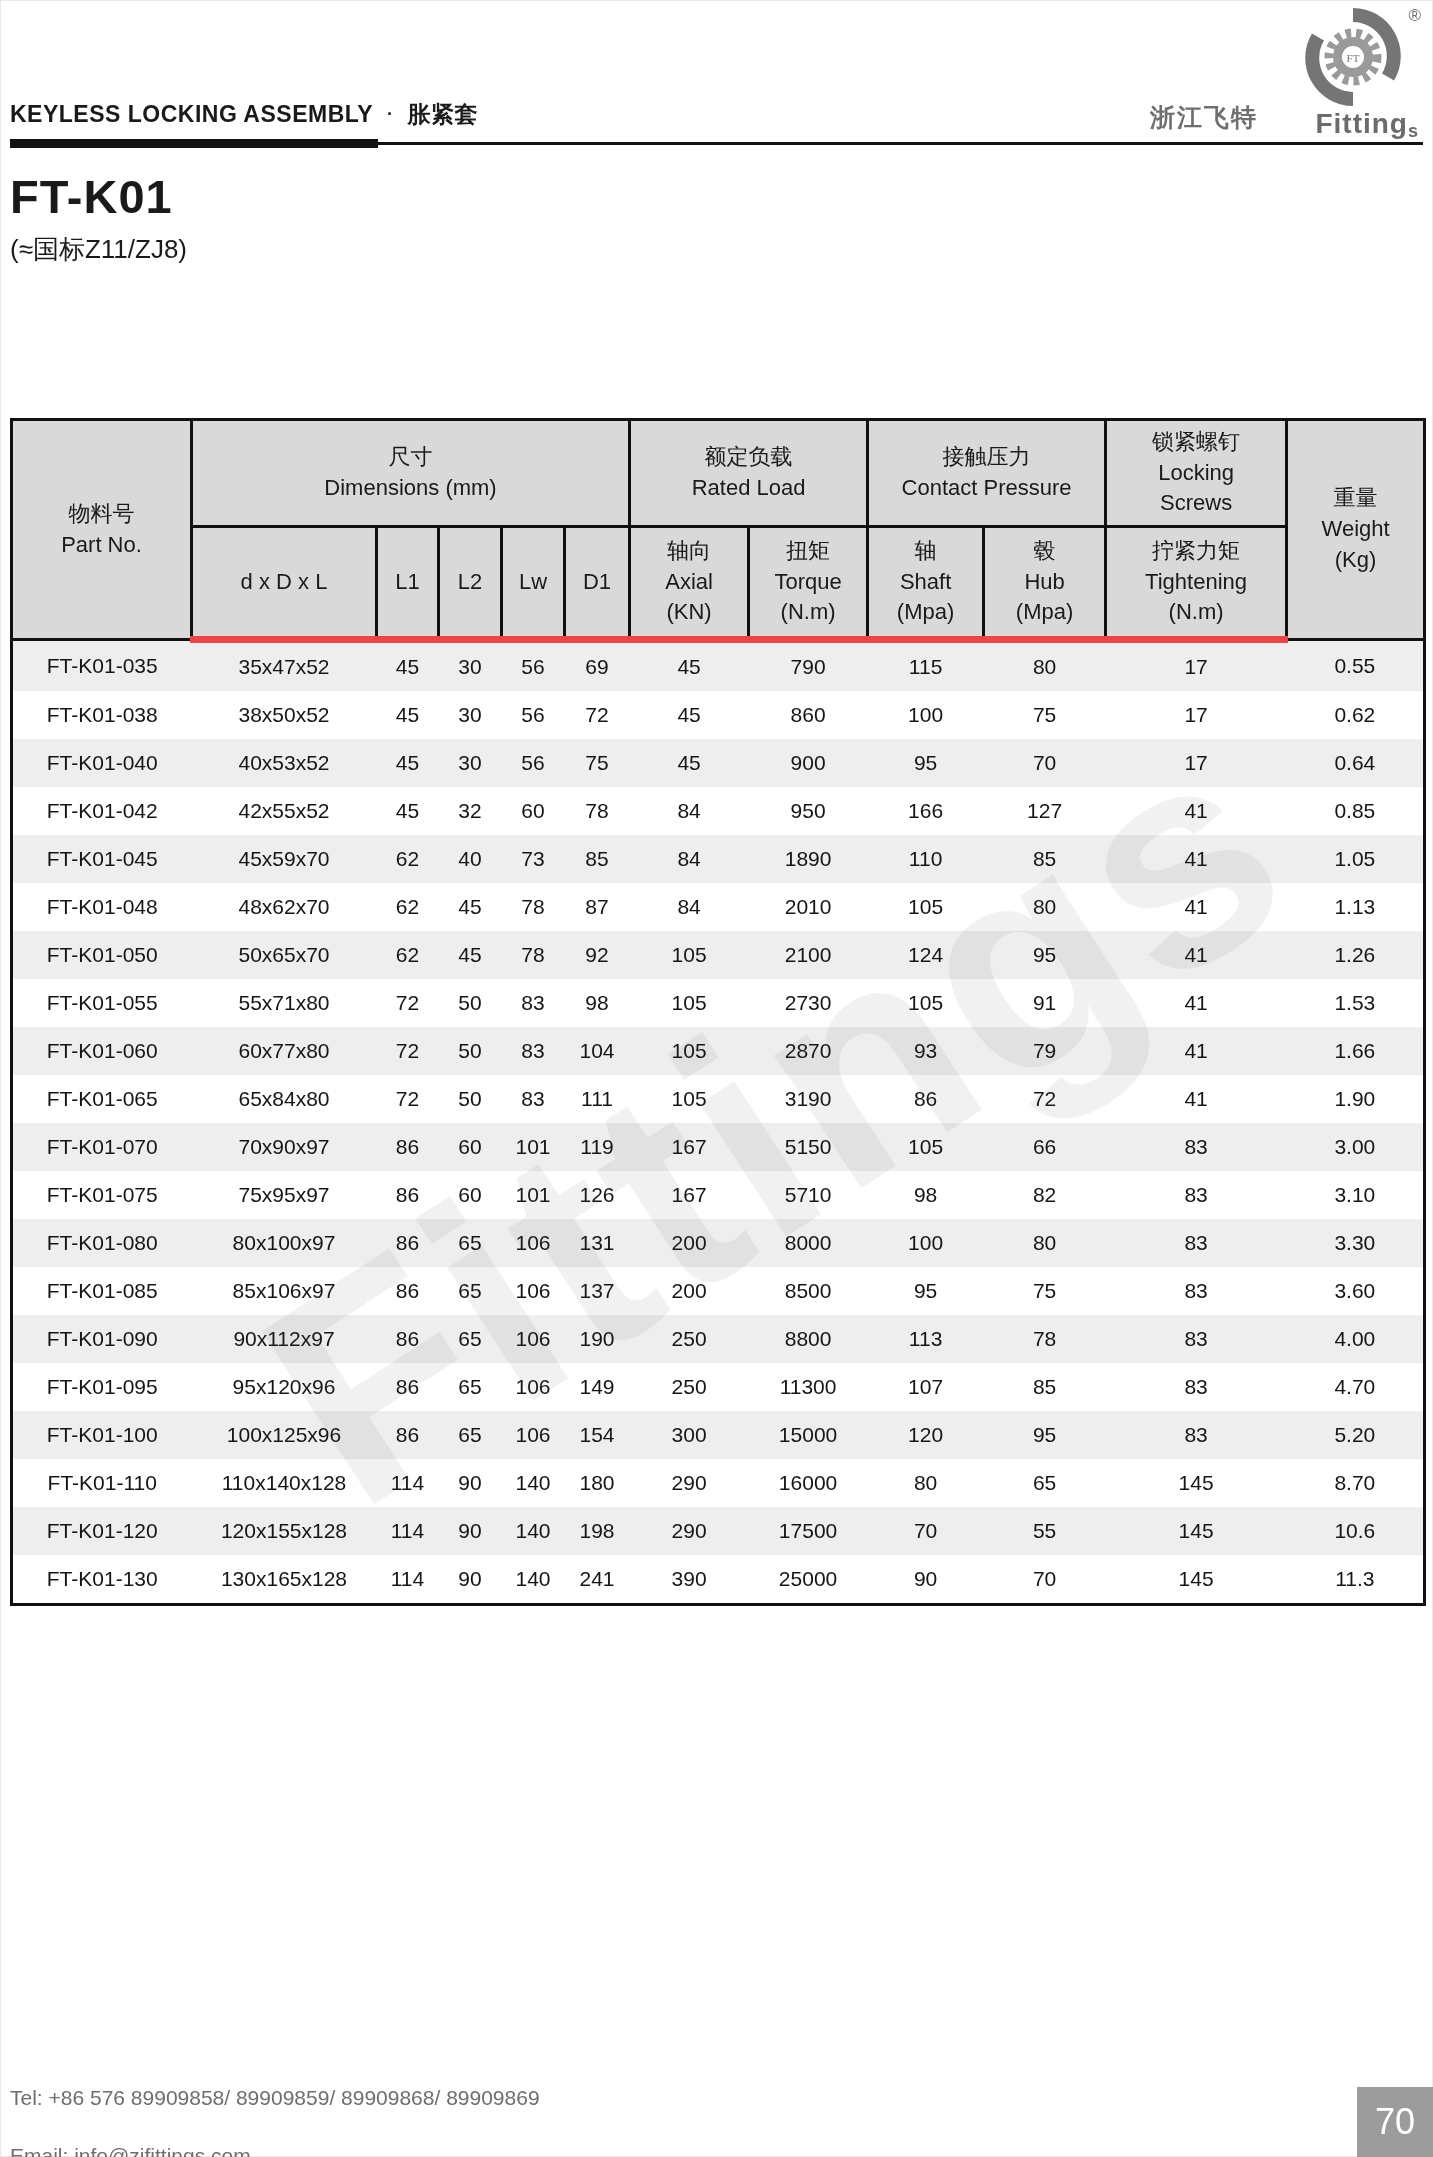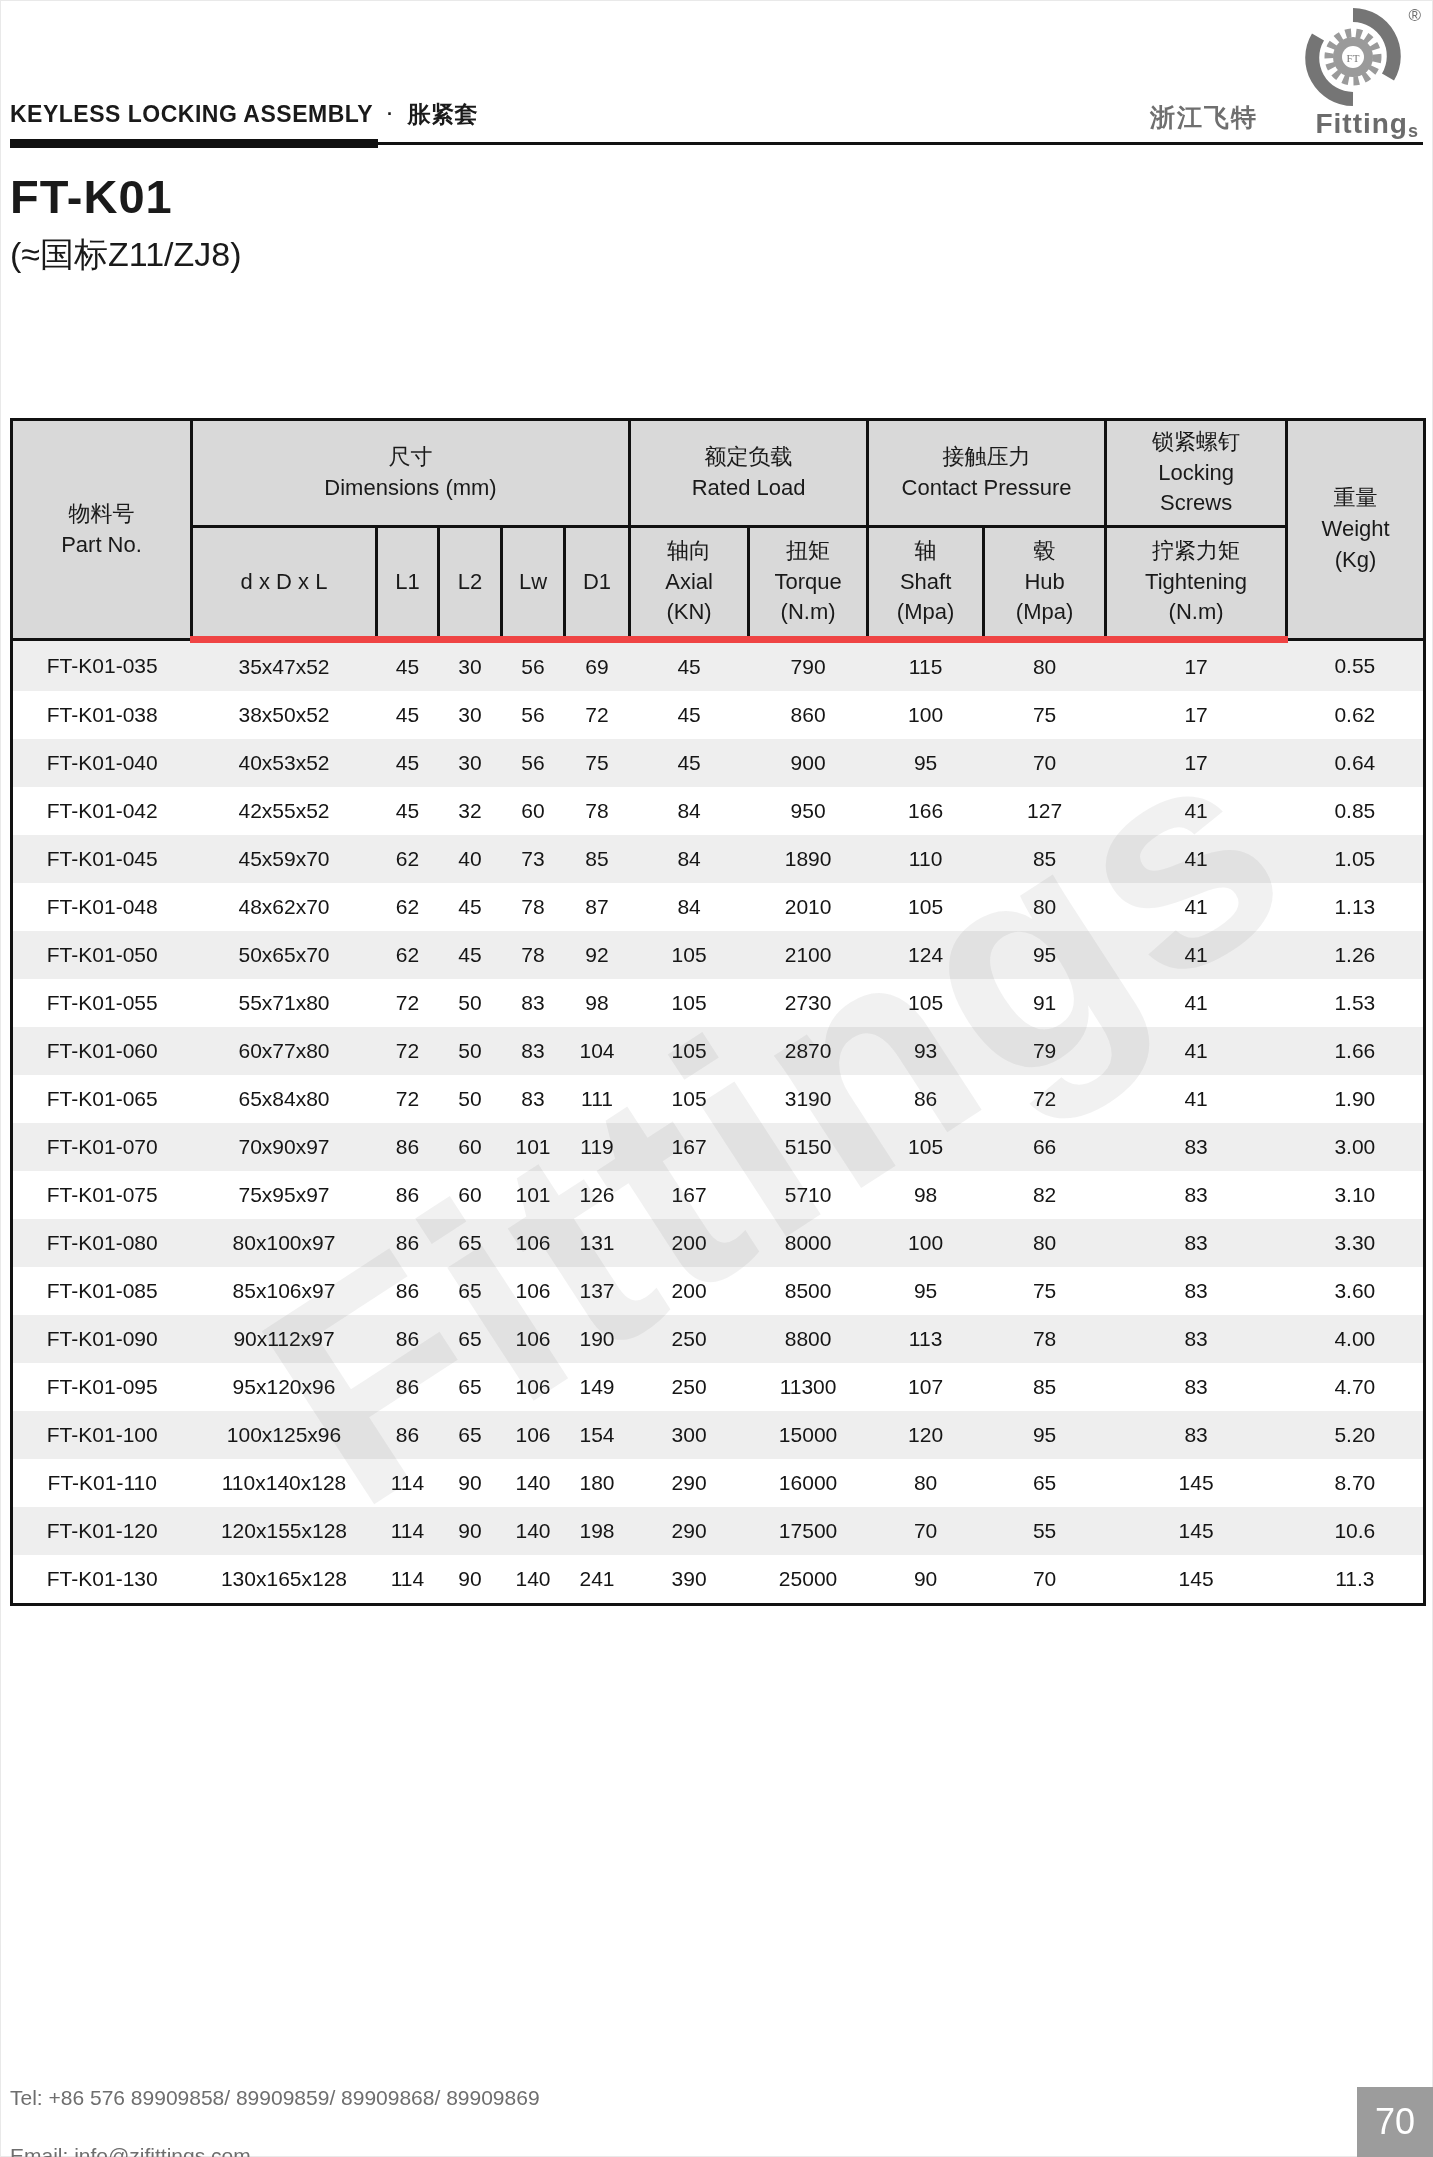--- a/index.html
+++ b/index.html
@@ -13,21 +13,21 @@
   .hdr-left .dot{font-size:18px;}
   .hdr-right-cn{position:absolute;right:175px;top:101px;font-size:25px;color:#6f6f6f;letter-spacing:2px;font-weight:bold;}
   .logo{position:absolute;right:8px;top:6px;width:150px;height:138px;}
   .logo svg{position:absolute;left:28px;top:0;}
   .logo .reg{position:absolute;right:4px;top:0px;font-size:17px;color:#6f6f6f;}
   .logo .brand{position:absolute;right:6px;bottom:2px;font-size:28px;font-weight:bold;color:#6b6b6b;letter-spacing:1px;}
   .logo .brand .sub{font-size:18px;vertical-align:-4px;}
   .rule-thin{position:absolute;left:10px;top:142px;width:1413px;height:3px;background:#111;}
   .rule-thick{position:absolute;left:10px;top:139px;width:368px;height:9px;background:#111;}
   .title{position:absolute;left:10px;top:150px;font-size:47px;font-weight:900;letter-spacing:1px;margin-top:19px;}
-  .subtitle{position:absolute;left:10px;top:232px;font-size:34px;}
+  .subtitle{position:absolute;left:10px;top:232px;font-size:26px;}
   
   .watermark{
     position:absolute;left:140px;top:860px;width:1270px;height:520px;
     display:flex;align-items:center;justify-content:center;
     font-size:300px;font-weight:bold;letter-spacing:6px;
     color:rgba(80,80,80,0.08);transform:rotate(-33deg);
     z-index:3;pointer-events:none;white-space:nowrap;
   }
   
   .spec-table{

